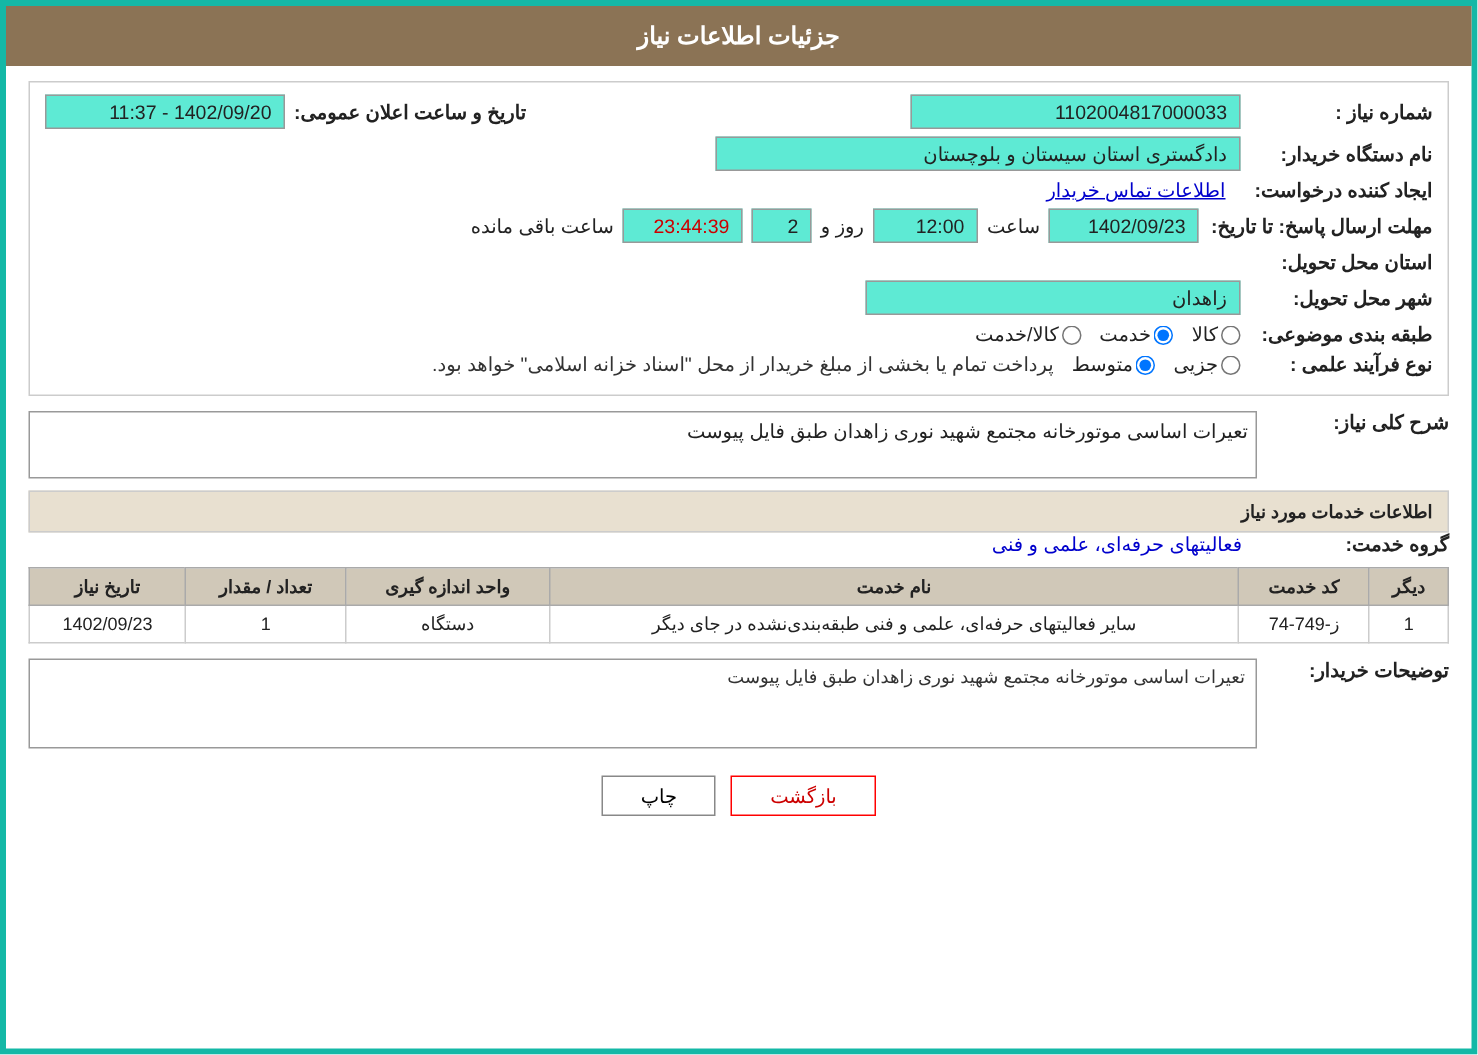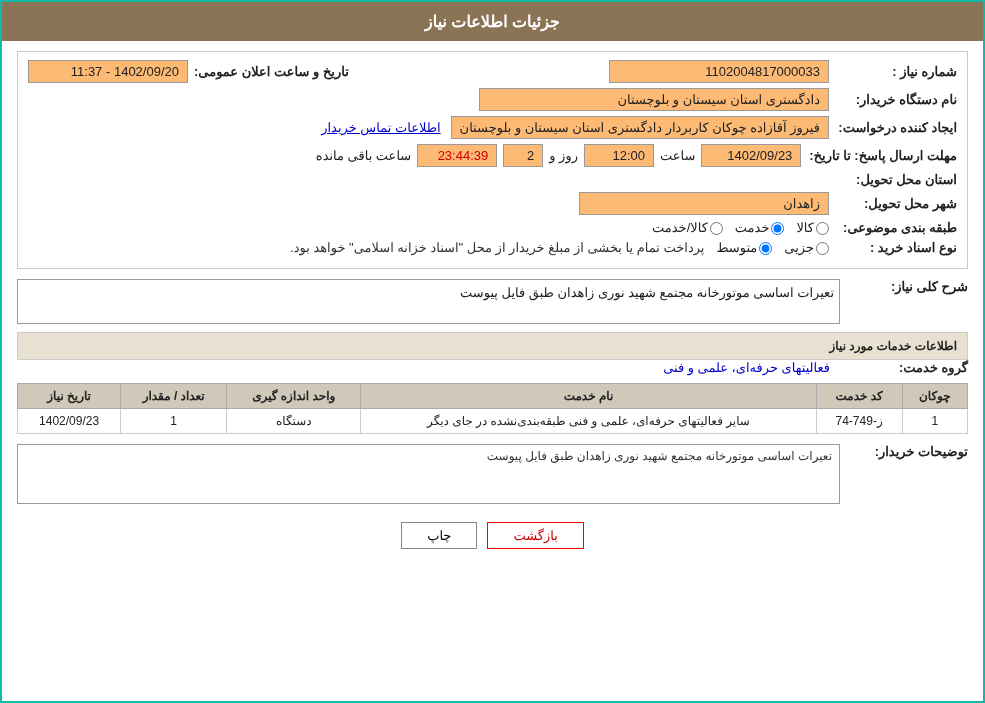--- a/index.html
+++ b/index.html
@@ -7,21 +7,21 @@
       font-family: Tahoma, Arial, sans-serif;
       background: #f0f0f0;
       direction: rtl;
       font-size: 13px;
       color: #222;
     }
     .page-wrapper {
       max-width: 985px;
       margin: 0 auto;
       background: #fff;
-      border: 2px solid #14b8a6;
+      border: 4px solid #14b8a6;
       min-height: 703px;
     }
     .header-bar {
       background: #8B7355;
       color: #fff;
       text-align: center;
       padding: 10px 0;
       font-size: 16px;
       font-weight: bold;
       letter-spacing: 1px;
@@ -35,21 +35,21 @@
       padding: 8px 10px;
     }
     .row {
       display: flex;
       align-items: center;
       margin-bottom: 6px;
       flex-wrap: wrap;
     }
     .value-box {
       border: 1px solid #999;
-      background: #fdba74;
+      background: #5eead4;
       padding: 3px 8px;
       min-width: 180px;
       min-height: 22px;
       text-align: right;
     }
     .value-box.wide {
       min-width: 350px;
     }
     .value-box.medium {
       min-width: 250px;
@@ -173,21 +173,20 @@
         <div class="value-box" style="min-width:160px;">1402/09/20 - 11:37</div>
       </div>
 
       <div class="row-flex row">
         <span class="lbl">نام دستگاه خریدار:</span>
         <div class="value-box wide">دادگستری استان سیستان و بلوچستان</div>
       </div>
 
       <div class="row-flex row">
         <span class="lbl">ایجاد کننده درخواست:</span>
-        <div class="value-box wide">فیروز آقازاده چوکان کاربردار دادگستری استان سیستان و بلوچستان</div>
         <span class="link-text">اطلاعات تماس خریدار</span>
       </div>
 
       <div class="row-flex row">
         <span class="lbl">مهلت ارسال پاسخ: تا تاریخ:</span>
         <div class="inline-group">
           <div class="value-box small-box" style="min-width:100px;">1402/09/23</div>
           <span>ساعت</span>
           <div class="value-box small-box" style="min-width:70px;">12:00</div>
           <span>روز و</span>
@@ -218,21 +217,21 @@
             <span>خدمت</span>
           </div>
           <div class="radio-item">
             <input type="radio" name="tabaqe" style="">
             <span>کالا/خدمت</span>
           </div>
         </div>
       </div>
 
       <div class="row-flex row">
-        <span class="lbl">نوع اسناد خرید :</span>
+        <span class="lbl">نوع فرآیند علمی :</span>
         <div class="radio-row">
           <div class="radio-item">
             <input type="radio" name="nooe" style="">
             <span>جزیی</span>
           </div>
           <div class="radio-item">
             <input type="radio" name="nooe" checked="" style="">
             <span>متوسط</span>
           </div>
           <span style="font-size:13px; color:#333;">پرداخت تمام یا بخشی از مبلغ خریدار از محل "اسناد خزانه اسلامی" خواهد بود.</span>
@@ -250,21 +249,21 @@
 
     <div class="row-flex row" style="margin-bottom:8px;">
       <span class="lbl">گروه خدمت:</span>
       <span class="link-text" style="text-decoration:none; color:#00c;">فعالیتهای حرفه‌ای، علمی و فنی</span>
     </div>
 
     <div class="table-section">
       <table>
         <thead>
           <tr>
-            <th>چوکان</th>
+            <th>دیگر</th>
             <th>کد خدمت</th>
             <th>نام خدمت</th>
             <th>واحد اندازه گیری</th>
             <th>تعداد / مقدار</th>
             <th>تاریخ نیاز</th>
           </tr>
         </thead>
         <tbody>
           <tr>
             <td>1</td>

